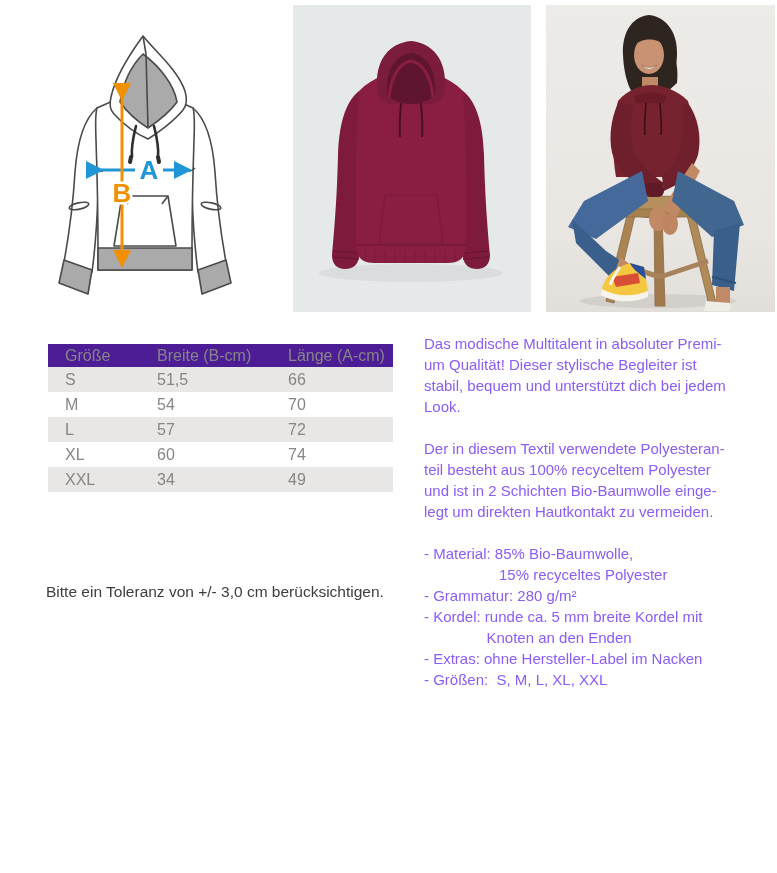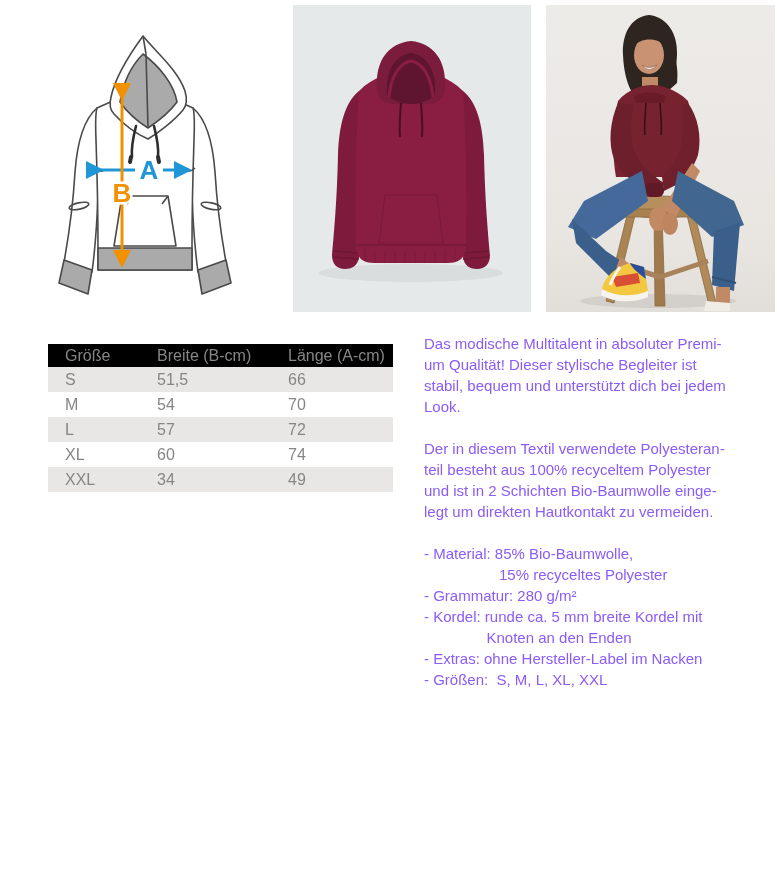--- a/index.html
+++ b/index.html
@@ -7,21 +7,21 @@
         font-family:"Liberation Sans","DejaVu Sans",sans-serif;}
   figure{margin:0;padding:0;}
   .gallery-item{position:absolute;top:5px;height:307px;}
   .diagram{left:35px;top:10px;width:230px;height:300px;}
   .product-photo{left:293px;width:238px;}
   .model-photo{left:546px;width:229px;}
 
   .size-table{position:absolute;left:48px;top:344px;width:345px;font-size:16px;color:#868686;}
   .trow{display:grid;grid-template-columns:92px 131px auto;align-items:center;
         height:25px;padding-left:17px;}
-  .trow.head{height:23px;background:#000000;}
+  .trow.head{height:23px;background:#4c1d95;}
   .trow:nth-child(even){background:#e9e7e5;}
 
   .tolerance{position:absolute;left:46px;top:581px;width:360px;font-size:15.5px;
              line-height:21px;color:#3d3d3d;}
 
   .description{position:absolute;left:424px;top:333px;width:350px;font-size:15px;
                line-height:21px;color:#8b5cf6;}
   .description p{margin:0 0 21px 0;white-space:pre-wrap;}
 
   .measure-label{font:bold 26px "Liberation Sans",sans-serif;paint-order:stroke;
@@ -209,20 +209,21 @@
       <span>60</span>
       <span>74</span>
     </div>
     <div class="trow">
       <span>XXL</span>
       <span>34</span>
       <span>49</span>
     </div>
   </div>
 
+  <div class="tolerance">Bitte ein Toleranz von +/- 3,0 cm berücksichtigen.</div>
 
   <div class="description">
     <p>Das modische Multitalent in absoluter Premi-
 um Qualität! Dieser stylische Begleiter ist
 stabil, bequem und unterstützt dich bei jedem
 Look.</p>
     <p>Der in diesem Textil verwendete Polyesteran-
 teil besteht aus 100% recyceltem Polyester
 und ist in 2 Schichten Bio-Baumwolle einge-
 legt um direkten Hautkontakt zu vermeiden.</p>

